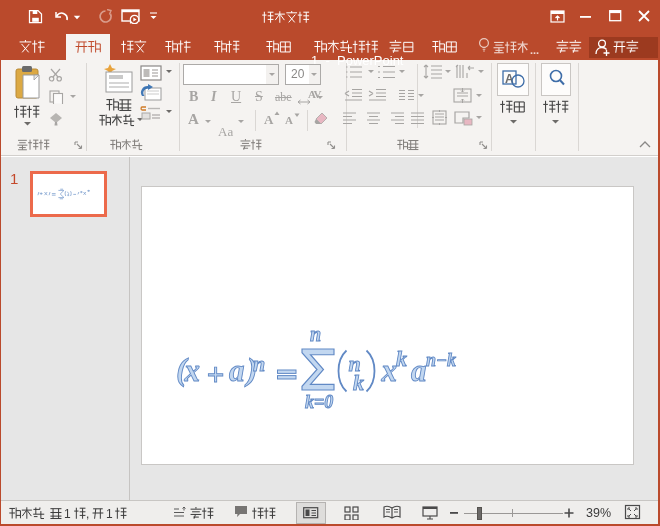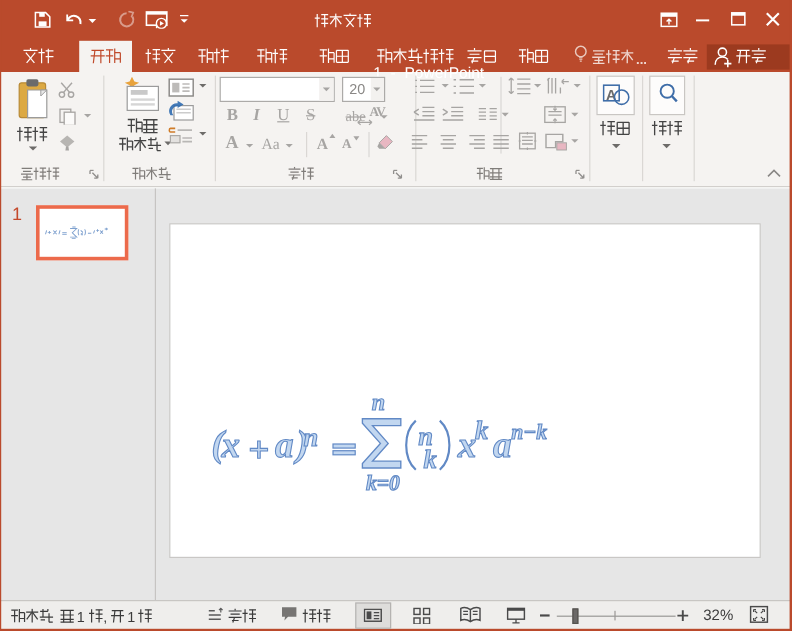--- a/index.html
+++ b/index.html
@@ -444,33 +444,33 @@
 <div class="abs" style="left:285px;top:64px;width:36px;height:21px;background:#FFF;border:1px solid #ACAAA8"></div>
 <div style="position:absolute;left:291px;top:67px;font:normal 12px 'Liberation Sans',sans-serif;color:#8A8886;white-space:nowrap;">20</div>
 <div class="abs" style="left:309px;top:65px;width:11px;height:19px;background:#F3F1EF"></div>
 <svg style="position:absolute;left:310px;top:72px;" width="8" height="5">
     <path d="M1 1 L4 4 L7 1 Z" fill="#A7A5A3"></path>
   </svg>
 <div style="position:absolute;left:189px;top:89px;font:bold 14px 'Liberation Serif',serif;color:#A7A5A3;white-space:nowrap;">B</div>
 <div style="position:absolute;left:211px;top:89px;font:bold italic 14px 'Liberation Serif',serif;color:#A7A5A3;white-space:nowrap;">I</div>
 <div style="position:absolute;left:231px;top:89px;font:normal 14px 'Liberation Serif',serif;color:#A7A5A3;white-space:nowrap;text-decoration:underline;">U</div>
 <div style="position:absolute;left:255px;top:89px;font:normal 14px 'Liberation Serif',serif;color:#A7A5A3;white-space:nowrap;text-decoration:line-through;">S</div>
-<div style="position:absolute;left:288px;top:90px;font:normal 12px 'Liberation Serif',serif;color:#A7A5A3;white-space:nowrap;text-decoration:line-through;">abe</div>
+<div style="position:absolute;left:275px;top:90px;font:normal 12px 'Liberation Serif',serif;color:#A7A5A3;white-space:nowrap;text-decoration:line-through;">abe</div>
 <div style="position:absolute;left:308px;top:88px;font:bold 11px 'Liberation Serif',serif;color:#A7A5A3;white-space:nowrap;letter-spacing:-1px;">AV</div>
 <svg style="position:absolute;left:297px;top:99px;" width="14" height="6">
     <path d="M1 3 H13 M1 3 L3.5 1 M1 3 L3.5 5 M13 3 L10.5 1 M13 3 L10.5 5" stroke="#A7A5A3" stroke-width="1"></path>
   </svg>
 <svg style="position:absolute;left:316px;top:95px;" width="8" height="5">
     <path d="M1 1 L4 4 L7 1 Z" fill="#A7A5A3"></path>
   </svg>
 <div style="position:absolute;left:188px;top:111px;font:bold 15px 'Liberation Serif',serif;color:#A7A5A3;white-space:nowrap;">A</div>
 <svg style="position:absolute;left:204px;top:119px;" width="8" height="5">
     <path d="M1 1 L4 4 L7 1 Z" fill="#A7A5A3"></path>
   </svg>
-<div style="position:absolute;left:218px;top:112px;font:normal 13px 'Liberation Serif',serif;color:#A7A5A3;white-space:nowrap;">Aa</div>
+<div style="position:absolute;left:218px;top:124px;font:normal 13px 'Liberation Serif',serif;color:#A7A5A3;white-space:nowrap;">Aa</div>
 <svg style="position:absolute;left:237px;top:119px;" width="8" height="5">
     <path d="M1 1 L4 4 L7 1 Z" fill="#A7A5A3"></path>
   </svg>
 <div class="abs" style="left:255px;top:110px;width:1px;height:21px;background:#DAD7D4"></div>
 <div style="position:absolute;left:264px;top:112px;font:bold 13px 'Liberation Serif',serif;color:#A7A5A3;white-space:nowrap;">A</div>
 <svg style="position:absolute;left:274px;top:111px;" width="6" height="5">
     <path d="M3 0.5 L5.5 4 L0.5 4 Z" fill="#A7A5A3"></path>
   </svg>
 <div style="position:absolute;left:285px;top:114px;font:bold 11px 'Liberation Serif',serif;color:#A7A5A3;white-space:nowrap;">A</div>
 <svg style="position:absolute;left:294px;top:113px;" width="6" height="5">
@@ -780,17 +780,17 @@
   </svg>
 <svg style="position:absolute;left:450px;top:511px;" width="10" height="4">
     <rect x="0" y="1" width="8" height="1.8" fill="#4A4A4A"></rect>
   </svg>
 <div class="abs" style="left:464px;top:512.5px;width:99px;height:1px;background:#9A9896"></div>
 <div class="abs" style="left:512px;top:509px;width:1px;height:8px;background:#9A9896"></div>
 <div class="abs" style="left:477px;top:507px;width:5px;height:13px;background:#6B6967;border:1px solid #55534F"></div>
 <svg style="position:absolute;left:564px;top:508px;" width="11" height="10">
     <path d="M5 0.5 V9.5 M0.5 5 H9.5" stroke="#4A4A4A" stroke-width="1.6"></path>
   </svg>
-<div style="position:absolute;left:586px;top:506px;font:normal 12.5px 'Liberation Sans',sans-serif;color:#3B3B3B;white-space:nowrap;">32%</div>
+<div style="position:absolute;left:586px;top:506px;font:normal 12.5px 'Liberation Sans',sans-serif;color:#3B3B3B;white-space:nowrap;">39%</div>
 <svg style="position:absolute;left:624px;top:504px;" width="17" height="17">
     <rect x="1.5" y="1.5" width="14" height="13" fill="none" stroke="#4A4A4A" stroke-width="1.2"></rect>
     <path d="M5 5 L7 7 M12 5 L10 7 M5 12 L7 10 M12 12 L10 10" stroke="#4A4A4A" stroke-width="1"></path>
     <path d="M4 4 L6 4 M4 4 L4 6 M13 4 L11 4 M13 4 L13 6 M4 13 L6 13 M4 13 L4 11 M13 13 L11 13 M13 13 L13 11" stroke="#4A4A4A" stroke-width="1"></path>
   </svg>
 </body></html>

